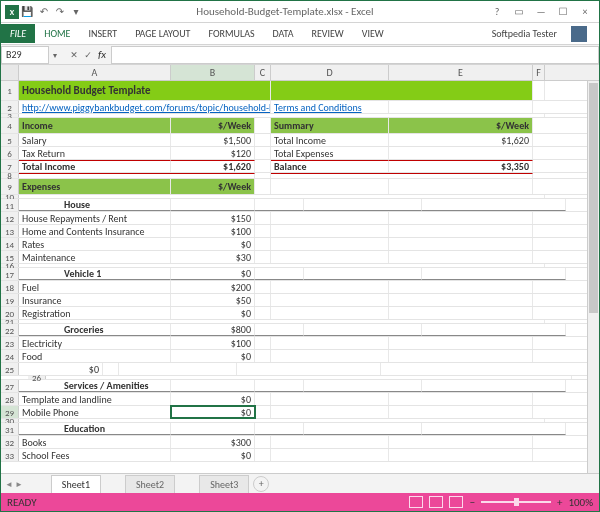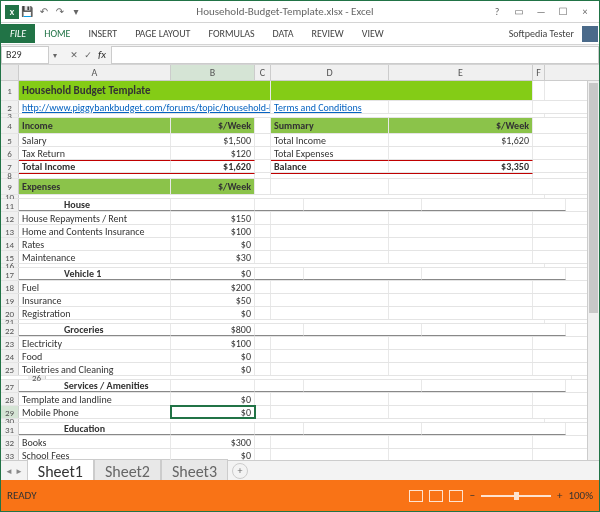--- a/index.html
+++ b/index.html
@@ -8,21 +8,21 @@
 .qat{display:flex;align-items:center;gap:2px;}
 .qat .ico,.win-btn .ico{width:14px;height:14px;display:flex;align-items:center;justify-content:center;font-size:10px;color:#666;}
 .xl-ico{width:14px;height:14px;background:#217346;color:#fff;font-size:8px;font-weight:bold;display:flex;align-items:center;justify-content:center;}
 .title-center{flex:1;text-align:center;color:#666;font-size:11px;}
 .win-btns{display:flex;gap:2px;}
 .win-btn{width:20px;height:18px;display:flex;align-items:center;justify-content:center;color:#666;font-size:10px;cursor:pointer;}
 .ribbon-tabs{height:22px;display:flex;align-items:center;background:#fff;border-bottom:1px solid #d4d4d4;}
 .rt{padding:3px 9px;font-size:10px;color:#444;cursor:pointer;}
 .rt.file{background:#217346;color:#fff;font-style:italic;}
 .rt.active{color:#217346;}
-.ribbon-right{margin-left:auto;display:flex;align-items:center;gap:8px;padding-right:1px;}
+.ribbon-right{margin-left:auto;display:flex;align-items:center;gap:14px;padding-right:12px;}
 .avatar{width:16px;height:16px;background:#4a6a8a;}
 .bar{height:20px;display:flex;align-items:center;border-bottom:1px solid #d4d4d4;background:#f3f3f3;}
 .namebox{width:48px;height:18px;background:#fff;border:1px solid #ccc;padding:0 4px;display:flex;align-items:center;font-size:10px;}
 .namebox-dd{width:12px;font-size:8px;text-align:center;color:#666;cursor:pointer;}
 .fx-area{display:flex;align-items:center;margin-left:6px;}
 .fx-btn{width:14px;color:#666;font-size:9px;text-align:center;}
 .fx-input{flex:1;height:18px;background:#fff;border:1px solid #ccc;margin-left:2px;padding:0 4px;display:flex;align-items:center;}
 .col-headers{height:16px;display:flex;background:#f0f0f0;border-bottom:1px solid #ccc;}
 .corner{width:18px;border-right:1px solid #ccc;background:#e8e8e8;}
 .ch{border-right:1px solid #ccc;text-align:center;font-size:10px;color:#555;display:flex;align-items:center;justify-content:center;}
@@ -37,24 +37,24 @@
 .hdr-row{background:#8bc34a;font-weight:bold;}
 .link{color:#0563c1;text-decoration:underline;}
 .bold{font-weight:bold;}
 .num{justify-content:flex-end;text-align:center;}
 .red-top{border-top:1px solid #c00000;}
 .underline-row .cell{border-bottom:1px solid #888;padding-left:45px;}
 .selcell{outline:2px solid #217346;outline-offset:-1px;}
 .sheetbar{height:20px;display:flex;align-items:center;border-top:1px solid #ccc;background:#f3f3f3;}
 .sb-nav{display:flex;gap:2px;padding:0 4px;}
 .sb-nav span{font-size:8px;color:#888;cursor:pointer;}
-.tab{padding:2px 10px;background:#fff;border:1px solid #ccc;border-bottom:none;font-size:16px;cursor:pointer;}
+.tab{padding:2px 10px;background:#fff;border:1px solid #ccc;border-bottom:none;font-size:10px;cursor:pointer;margin-left:24px;}
 .tab.inactive{background:#e8e8e8;color:#666;}
 .addsheet{width:16px;height:16px;border:1px solid #ccc;border-radius:50%;margin-left:4px;text-align:center;font-size:10px;line-height:13px;color:#666;cursor:pointer;}
-.status{height:31px;background:#f97316;color:#fff;display:flex;align-items:center;padding:0 6px;font-size:9px;text-align:right;}
+.status{height:18px;background:#ec4899;color:#fff;display:flex;align-items:center;padding:0 6px;font-size:9px;text-align:right;}
 .status-right{margin-left:auto;display:flex;align-items:center;gap:6px;}
 .view-ico{width:14px;height:12px;border:1px solid #fff;opacity:0.8;}
 .zoom-slider{width:70px;height:2px;background:#fff;position:relative;opacity:0.8;}
 .zoom-thumb{width:5px;height:8px;background:#fff;position:absolute;left:33px;top:-3px;}
 .vscroll{position:absolute;right:0;top:0;bottom:0;width:12px;background:#f0f0f0;border-left:1px solid #ccc;}
 .vthumb{position:absolute;left:1px;top:2px;width:9px;height:230px;background:#c8c8c8;}
 .grid-wrap{position:relative;flex:1;overflow:hidden;}
 </style>
 </head>
 <body>
@@ -280,21 +280,20 @@
 <div class="row">
         <div class="rh">24</div>
         <div class="cell cA">Food</div>
         <div class="cell cB num">$0</div>
         <div class="cell cC"></div>
         <div class="cell cD"></div>
         <div class="cell cE"></div>
       </div>
 <div class="row">
         <div class="rh">25</div>
-        <div class="cell cA">Toiletries and Cleaning</div>
         <div class="cell cB num">$0</div>
         <div class="cell cC"></div>
         <div class="cell cD"></div>
         <div class="cell cE"></div>
       </div>
 <div class="row" style="height:4px;justify-content:center;">
         <div class="rh">26</div>
         <div class="cell" style="width:526px;"></div>
       </div>
 <div class="row underline-row">

